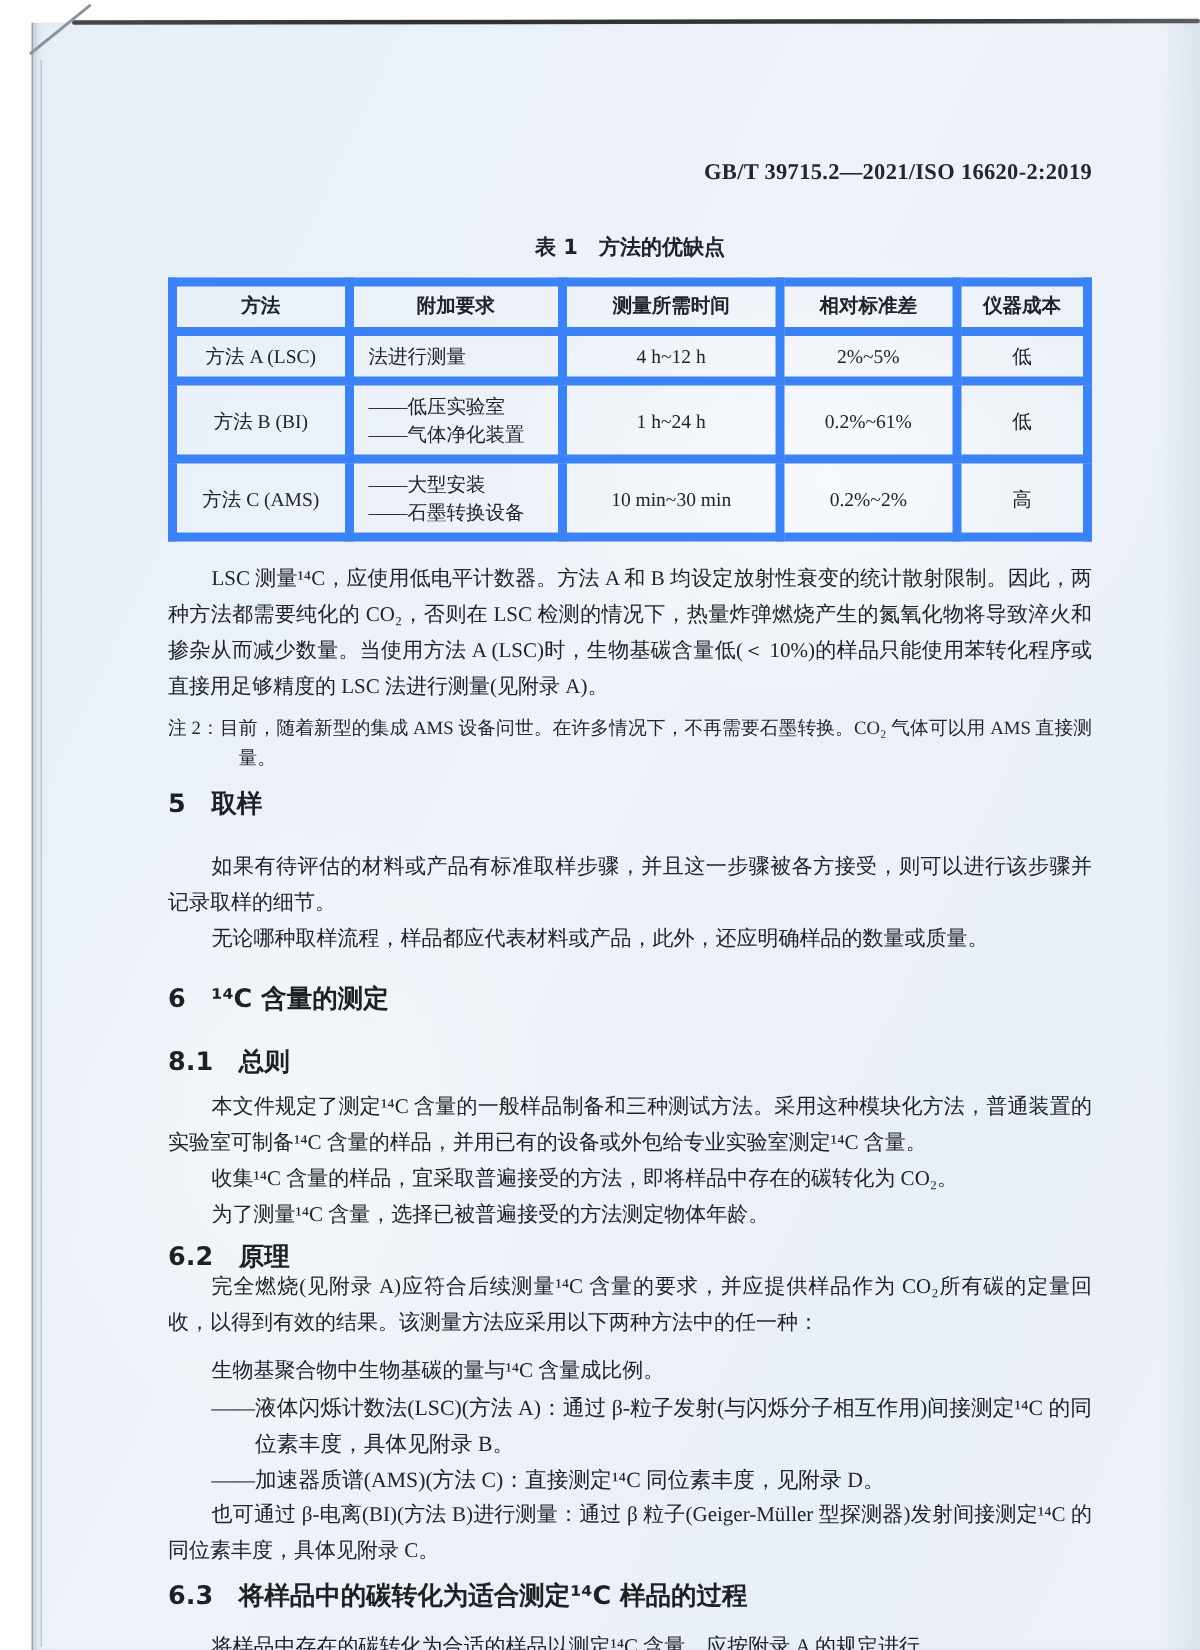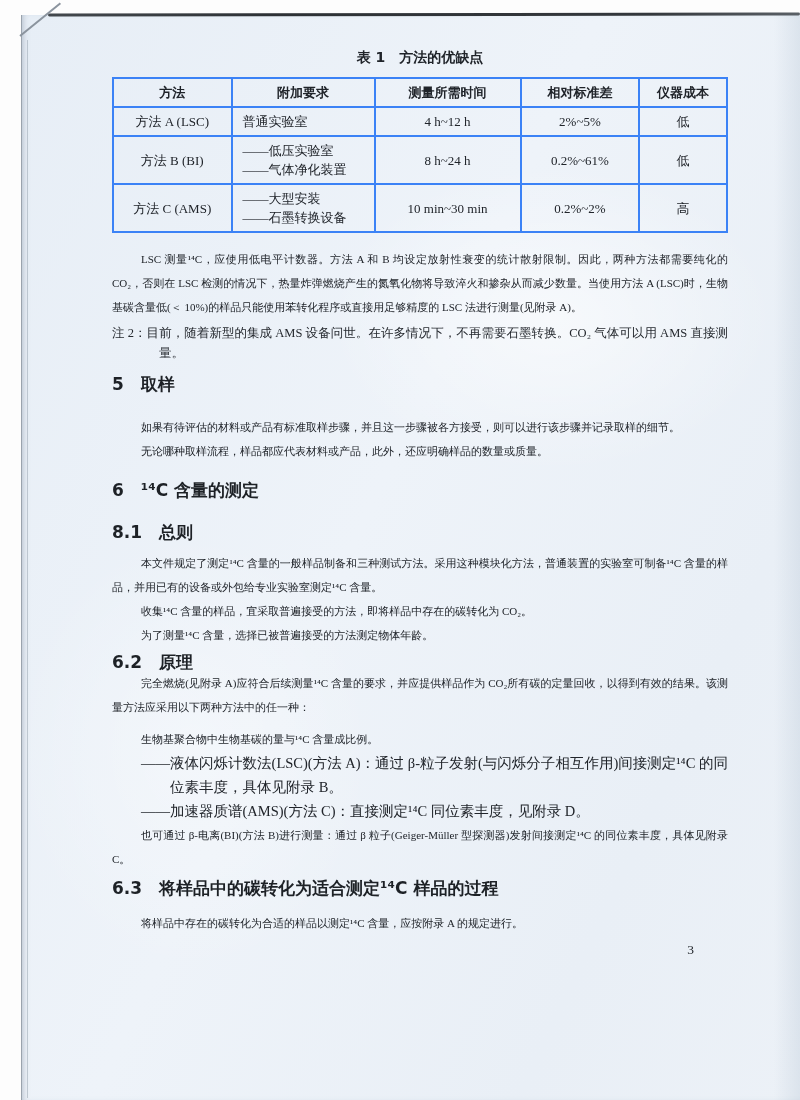--- a/index.html
+++ b/index.html
@@ -70,42 +70,42 @@
     line-height: 16px;
   }
   table.t1 {
     margin-top: 12px;
     width: 100%;
     border-collapse: collapse;
     border: 2px solid #3c4145;
     font-size: 13px;
   }
   table.t1 th, table.t1 td {
-    border: 2px solid #3b82f6;
+    border: 6px solid #3b82f6;
     padding: 4px 6px;
     font-weight: normal;
     text-align: center;
     line-height: 19px;
   }
   table.t1 th {
     font-family: "DejaVu Sans", sans-serif;
     font-weight: bold;
     font-size: 13px;
     height: 28px;
   }
   table.t1 td.req { text-align: left; padding-left: 10px; }
   table.t1 tr.row-a td { height: 26px; }
   table.t1 tr.row-b td, table.t1 tr.row-c td { height: 46px; }
   .col-method { width: 19.3%; }
   .col-req    { width: 23.3%; }
   .col-time   { width: 23.8%; }
   .col-rsd    { width: 19.3%; }
   .col-cost   { width: 14.3%; }
   .para {
-    font-size: 11px;
+    font-size: 14px;
     line-height: 24px;
     text-align: justify;
     text-indent: 29px;
   }
   .p-after-table { margin-top: 14px; }
   .note {
     margin-top: 4px;
     font-size: 12.5px;
     line-height: 20px;
     text-align: justify;
@@ -147,20 +147,21 @@
 </head>
 <body>
 
 <div class="paper"></div>
 <div class="edge-top"></div>
 <div class="edge-corner"></div>
 <div class="edge-left-inner"></div>
 
 <div class="content">
 
+  <div class="doc-header">GB/T 39715.2—2021/ISO 16620-2:2019</div>
 
   <div class="table-caption">表 1　方法的优缺点</div>
 
   <table class="t1">
     <colgroup>
       <col class="col-method">
         <col class="col-req">
         <col class="col-time">
         <col class="col-rsd">
         <col class="col-cost">
@@ -171,33 +172,33 @@
         <th>附加要求</th>
         <th>测量所需时间</th>
         <th>相对标准差</th>
         <th>仪器成本</th>
       </tr>
     </thead>
     <tbody>
       <tr class="row-a">
         <td>方法 A (LSC)</td>
         <td class="req">
-          <div>普通实验室</div>
+          <div>法进行测量</div>
         </td>
         <td>4 h~12 h</td>
         <td>2%~5%</td>
         <td>低</td>
       </tr>
       <tr class="row-b">
         <td>方法 B (BI)</td>
         <td class="req">
           <div>——低压实验室</div>
           <div>——气体净化装置</div>
         </td>
-        <td>8 h~24 h</td>
+        <td>1 h~24 h</td>
         <td>0.2%~61%</td>
         <td>低</td>
       </tr>
       <tr class="row-c">
         <td>方法 C (AMS)</td>
         <td class="req">
           <div>——大型安装</div>
           <div>——石墨转换设备</div>
         </td>
         <td>10 min~30 min</td>

